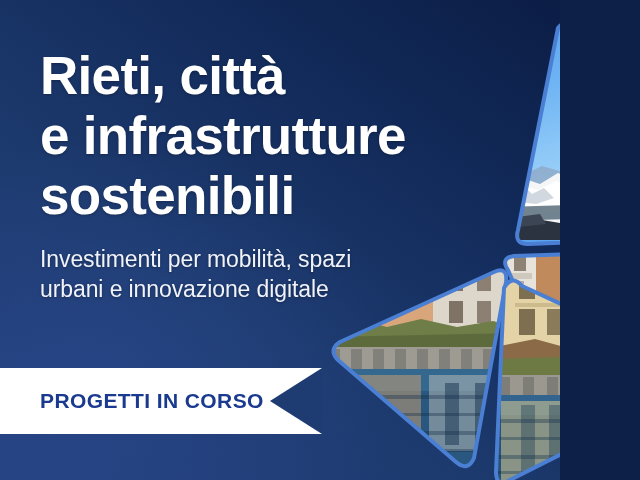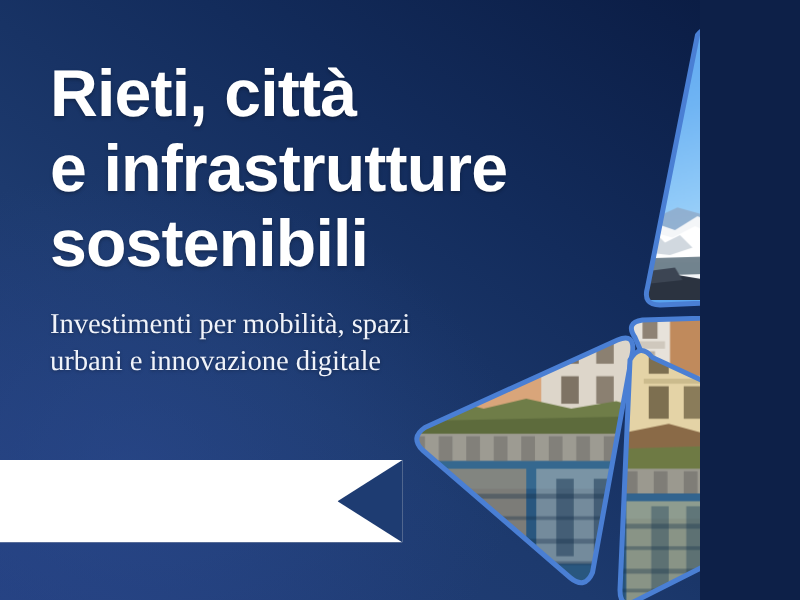--- a/index.html
+++ b/index.html
@@ -47,21 +47,20 @@
   }
   .subtitle {
     margin: 18px 0 0 0;
     color: #f0f3fa;
     font-size: 23px;
     line-height: 30px;
     font-weight: normal;
     white-space: pre-line;
     letter-spacing: -0.1px;
     text-shadow: 0 1px 3px rgba(0,0,0,0.32);
-    font-family: Liberation Serif, serif;
   }
 
   
   .ribbon {
     position: absolute;
     left: 0;
     top: 368px;
     width: 322px;
     height: 66px;
     background: #ffffff;
@@ -298,16 +297,17 @@
 
   <div class="text-block">
     <h1 class="headline">Rieti, città
 e infrastrutture
 sostenibili</h1>
     <p class="subtitle">Investimenti per mobilità, spazi
 urbani e innovazione digitale</p>
   </div>
 
   <div class="ribbon">
+    <span class="ribbon-label">PROGETTI IN CORSO</span>
     <span class="ribbon-notch"></span>
   </div>
 
 </div>
 
 </body></html>

